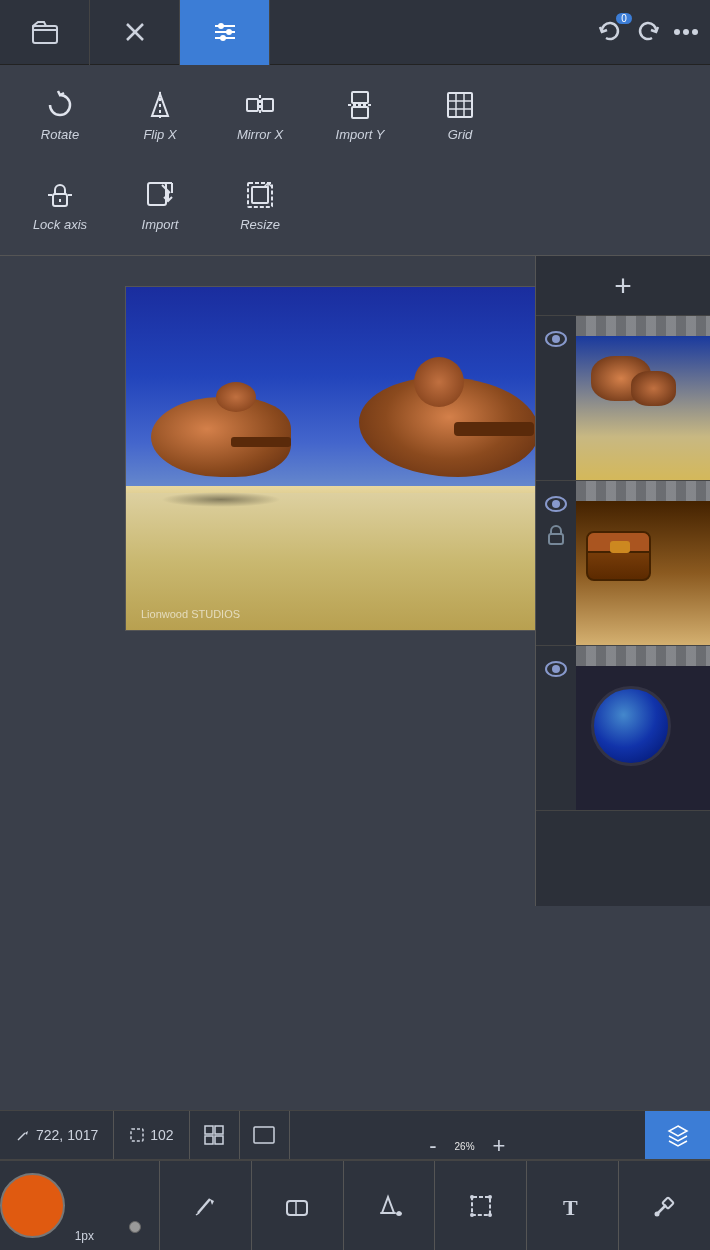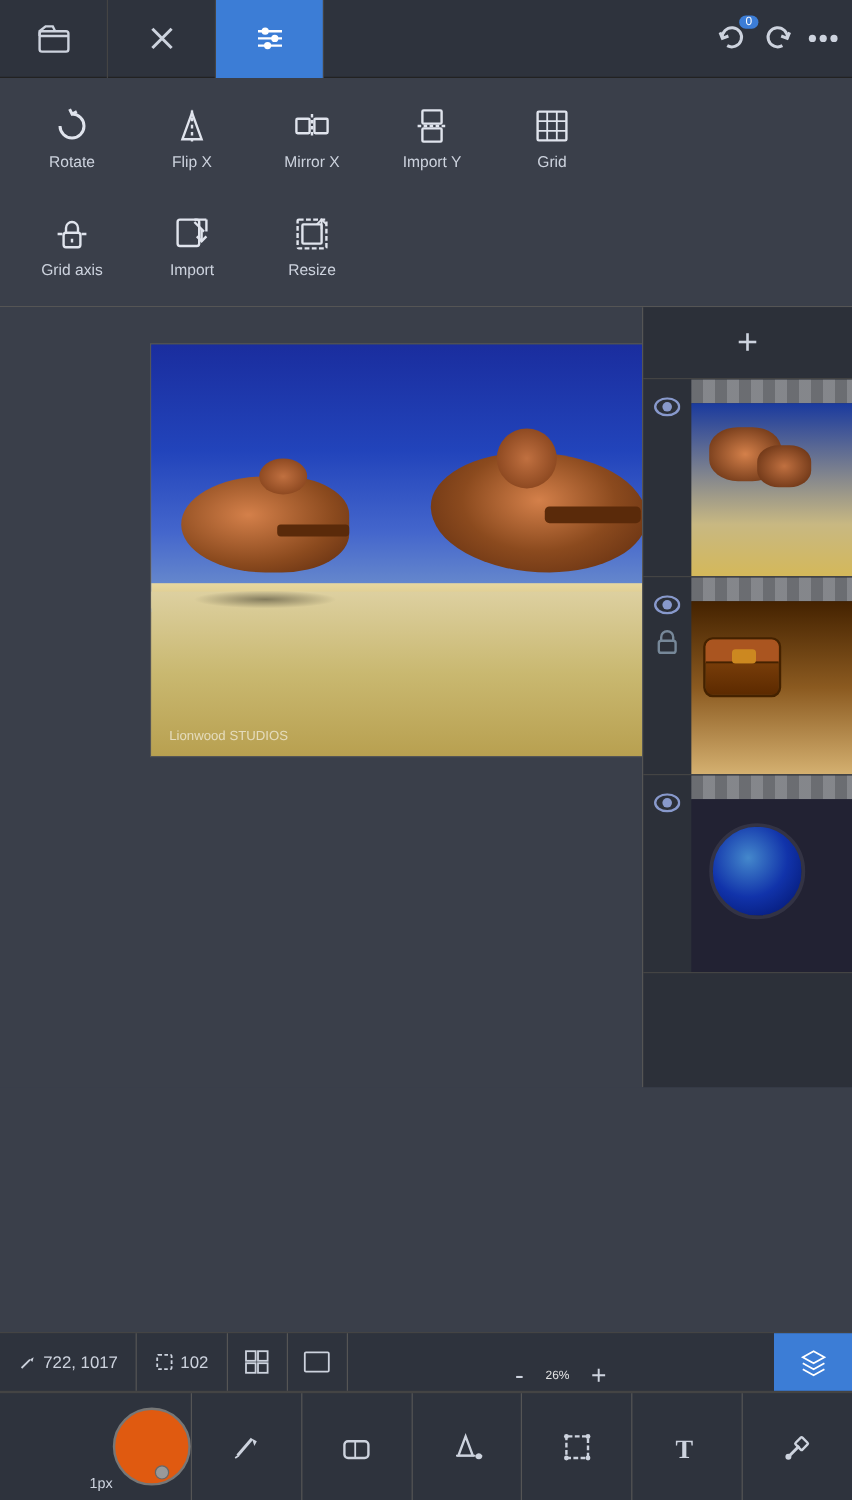--- a/index.html
+++ b/index.html
@@ -88,20 +88,21 @@
       flex-direction: column;
       align-items: center;
       justify-content: center;
       width: 90px;
       height: 80px;
       background: none;
       border: none;
       color: #cdd3de;
       cursor: pointer;
       gap: 6px;
+      font-style: italic;
     }
     .transform-btn-icon {
       font-size: 28px;
       color: #e0e4ed;
     }
     .transform-btn-label {
       font-size: 13px;
       color: #cdd3de;
     }
 
@@ -428,21 +429,21 @@
       background: #2e333d;
       display: flex;
       align-items: center;
       border-top: 1px solid #444;
     }
     .color-swatch-area {
       width: 160px;
       height: 90px;
       display: flex;
       align-items: center;
-      justify-content: flex-end;
+      justify-content: flex-start;
       gap: 5px;
       border-right: 1px solid #555;
       position: relative;
     }
     .primary-color {
       width: 65px;
       height: 65px;
       border-radius: 50%;
       background: #e05a10;
       border: 2px solid #777;
@@ -585,21 +586,21 @@
   <div class="transform-row">
 
     <button class="transform-btn">
       <svg width="32" height="32" viewBox="0 0 32 32" class="transform-btn-icon">
         <rect x="9" y="15" width="14" height="12" rx="2" stroke="#e0e4ed" stroke-width="2" fill="none"></rect>
         <path d="M11 15 V11 A5 5 0 0 1 21 11 V15" stroke="#e0e4ed" stroke-width="2" fill="none"></path>
         <line x1="16" y1="20" x2="16" y2="23" stroke="#e0e4ed" stroke-width="2"></line>
         <line x1="4" y1="16" x2="8" y2="16" stroke="#e0e4ed" stroke-width="2"></line>
         <line x1="24" y1="16" x2="28" y2="16" stroke="#e0e4ed" stroke-width="2"></line>
       </svg>
-      <span class="transform-btn-label">Grid axis</span>
+      <span class="transform-btn-label">Lock axis</span>
     </button>
 
     <button class="transform-btn">
       <svg width="32" height="32" viewBox="0 0 32 32" class="transform-btn-icon">
         <rect x="4" y="4" width="18" height="22" rx="2" stroke="#e0e4ed" stroke-width="2" fill="none"></rect>
         <line x1="18" y1="6" x2="26" y2="14" stroke="#e0e4ed" stroke-width="2"></line>
         <line x1="18" y1="4" x2="28" y2="4" stroke="#e0e4ed" stroke-width="2"></line>
         <line x1="28" y1="4" x2="28" y2="14" stroke="#e0e4ed" stroke-width="2"></line>
         <polyline points="20,18 24,22 28,18" stroke="#e0e4ed" stroke-width="2" fill="none"></polyline>
         <line x1="24" y1="12" x2="24" y2="22" stroke="#e0e4ed" stroke-width="2"></line>

